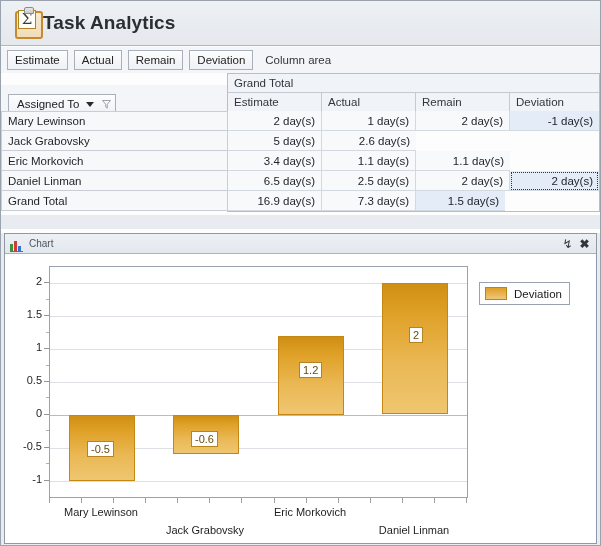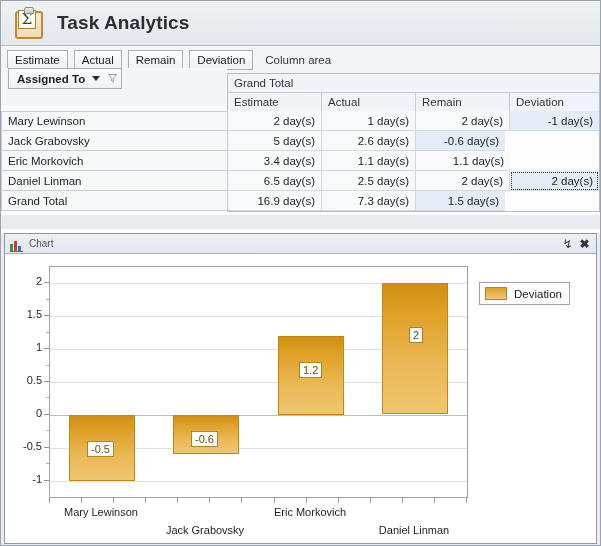--- a/index.html
+++ b/index.html
@@ -52,21 +52,20 @@
     font-size: 15px; color: #3a3a3a; line-height: 1;
   }
   .clip-clamp {
     position: absolute; left: 9px; top: 0px;
     width: 10px; height: 7px;
     background: linear-gradient(to bottom, #e9e9e9, #c9c9c9);
     border: 1px solid #8c8c8c;
     border-radius: 2px 2px 0 0;
   }
   #app-title {
-    margin-left: 14px;
     font-size: 19px; font-weight: bold;
     color: #2b2f35;
     letter-spacing: 0.1px;
   }
 
   
   #fieldbar {
     position: absolute; left: 0; top: 46px;
     width: 599px; height: 26px;
     background: #f3f5f8;
@@ -83,24 +82,24 @@
     cursor: default;
     white-space: nowrap;
   }
   #col-area-label {
     margin-left: 12px;
     font-size: 11.5px; color: #32363c;
   }
 
   
   #rowarea {
-    position: absolute; left: 0; top: 67px;
+    position: absolute; left: 0; top: 84px;
     width: 226px; height: 38px;
     background: #f3f5f8;
-    display: flex;  font-weight: bold;
+    display: flex; align-items: center;
   }
   #assigned-btn {
     height: 21px; margin-left: 7px;
     padding: 0 4px 0 8px;
     background: linear-gradient(to bottom, #fcfdfe, #eef1f5);
     border: 1px solid #a8b0ba;
     font-size: 11.5px; color: #222;
     display: flex; align-items: center; gap: 7px;
     cursor: default;
   }
@@ -380,21 +379,20 @@
     <div id="data-grid">
         <div class="data-row">
           <div class="data-cell" style="width: 94px;">2 day(s)</div>
           <div class="data-cell" style="width: 94px;">1 day(s)</div>
           <div class="data-cell" style="width: 94px;">2 day(s)</div>
           <div class="data-cell highlight" style="width: 89px;">-1 day(s)</div>
         </div>
         <div class="data-row">
           <div class="data-cell" style="width: 94px;">5 day(s)</div>
           <div class="data-cell" style="width: 94px;">2.6 day(s)</div>
-          <div class="data-cell highlight" style="width: 89px;">-0.6 day(s)</div>
         </div>
         <div class="data-row">
           <div class="data-cell" style="width: 94px;">3.4 day(s)</div>
           <div class="data-cell" style="width: 94px;">1.1 day(s)</div>
           <div class="data-cell" style="width: 94px;">1.1 day(s)</div>
         </div>
         <div class="data-row">
           <div class="data-cell" style="width: 94px;">6.5 day(s)</div>
           <div class="data-cell" style="width: 94px;">2.5 day(s)</div>
           <div class="data-cell" style="width: 94px;">2 day(s)</div>

